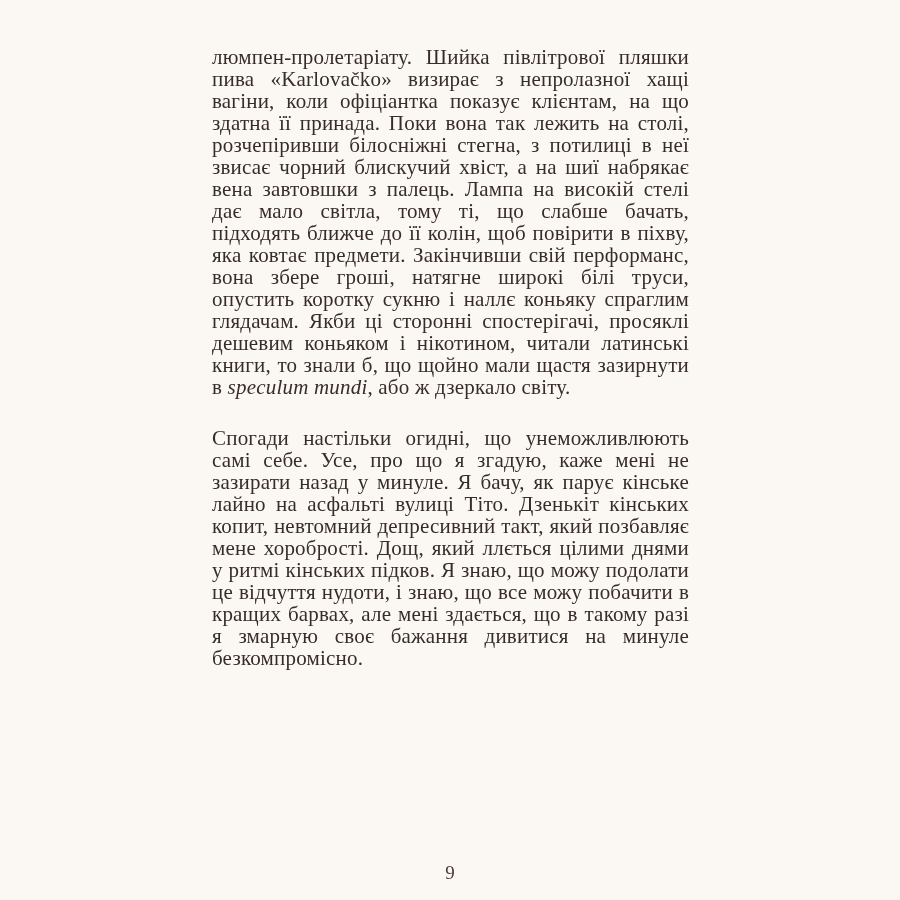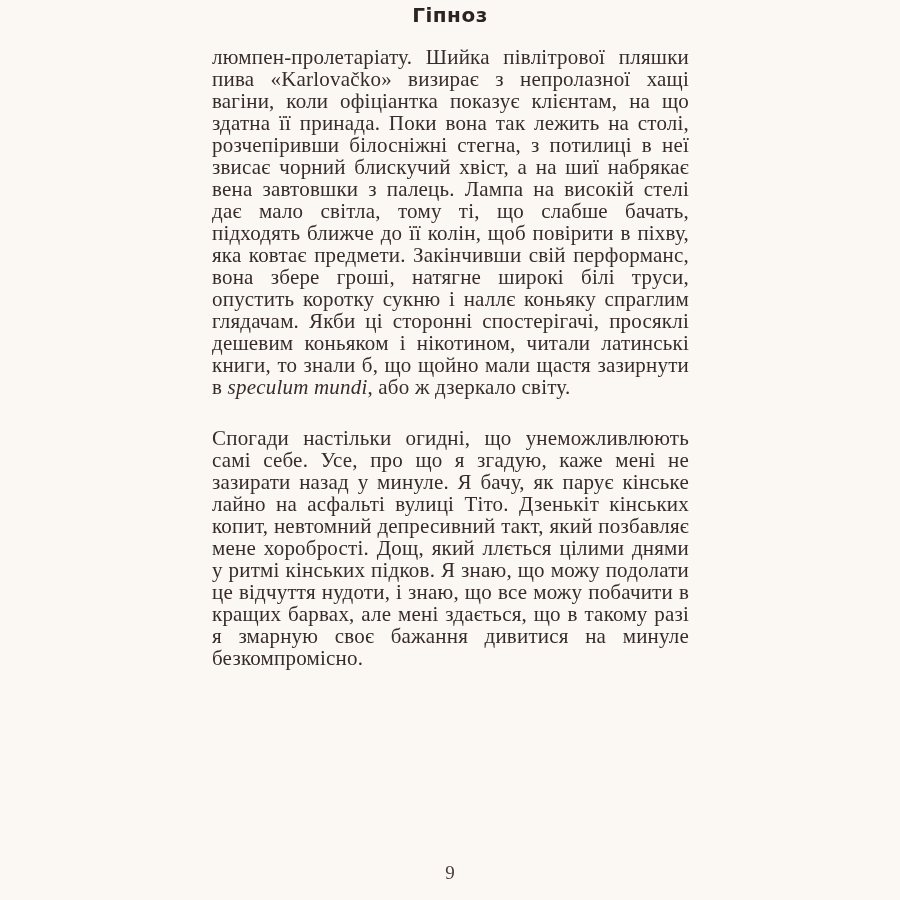--- a/index.html
+++ b/index.html
@@ -52,21 +52,20 @@
     text-align: center;
     font-size: 19px;
     color: #4a3c3c;
   }
 </style>
 </head>
 <body>
 
 <div class="page">
 
-  <div class="running-head">Гіпноз</div>
 
   <div class="text-block">
     <p><span>люмпен-пролетаріату. Шийка півлітрової пляшки пива «Karlovačko» визирає з непролазної хащі вагіни, коли офіціантка показує клієнтам, на що здатна її принада. Поки вона так лежить на столі, розчепіривши білосніжні стегна, з потилиці в неї звисає чорний блискучий хвіст, а на шиї набрякає вена завтовшки з палець. Лампа на високій стелі дає мало світла, тому ті, що слабше бачать, підходять ближче до її колін, щоб повірити в піхву, яка ковтає предмети. Закінчивши свій перформанс, вона збере гроші, натягне широкі білі труси, опустить коротку сукню і наллє коньяку спраглим глядачам. Якби ці сторонні спостерігачі, просяклі дешевим коньяком і нікотином, читали латинські книги, то знали б, що щойно мали щастя зазирнути в </span><span class="seg-italic">speculum mundi</span><span>, або ж дзеркало світу.</span></p>
     <p><span>Спогади настільки огидні, що унеможливлюють самі себе. Усе, про що я згадую, каже мені не зазирати назад у минуле. Я бачу, як парує кінське лайно на асфальті вулиці Тіто. Дзенькіт кінських копит, невтомний депресивний такт, який позбавляє мене хоробрості. Дощ, який ллється цілими днями у ритмі кінських підков. Я знаю, що можу подолати це відчуття нудоти, і знаю, що все можу побачити в кращих барвах, але мені здається, що в такому разі я змарную своє бажання дивитися на минуле безкомпромісно.</span></p>
   </div>
 
   <div class="folio">9</div>
 
 </div>
 

